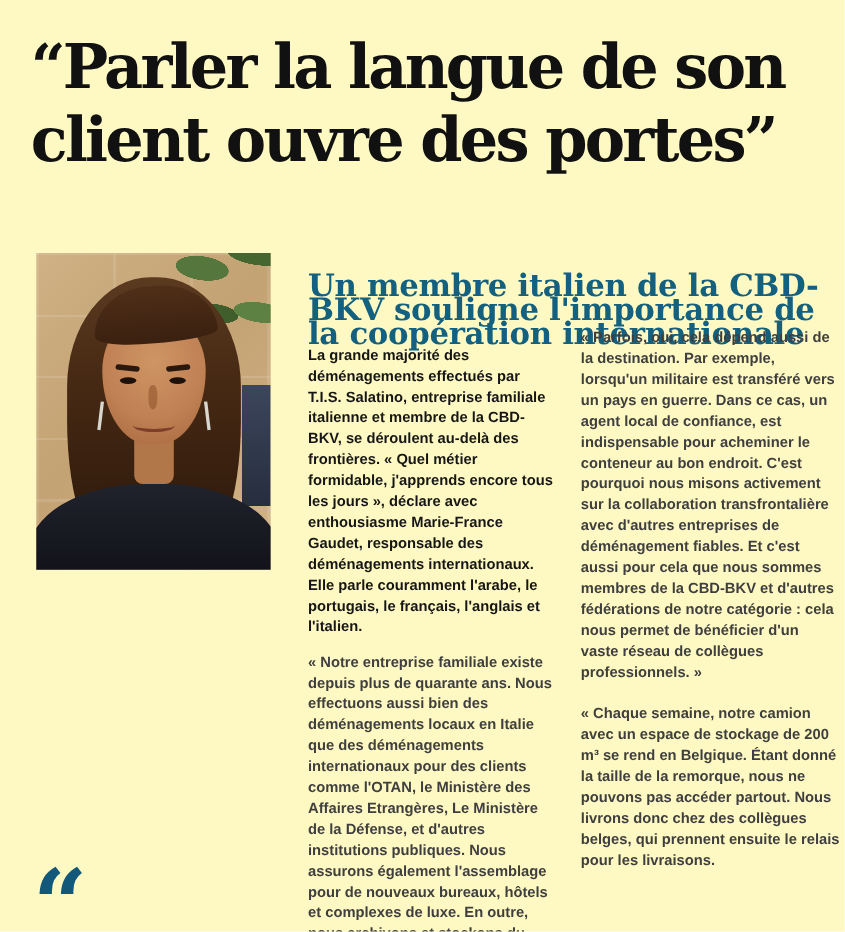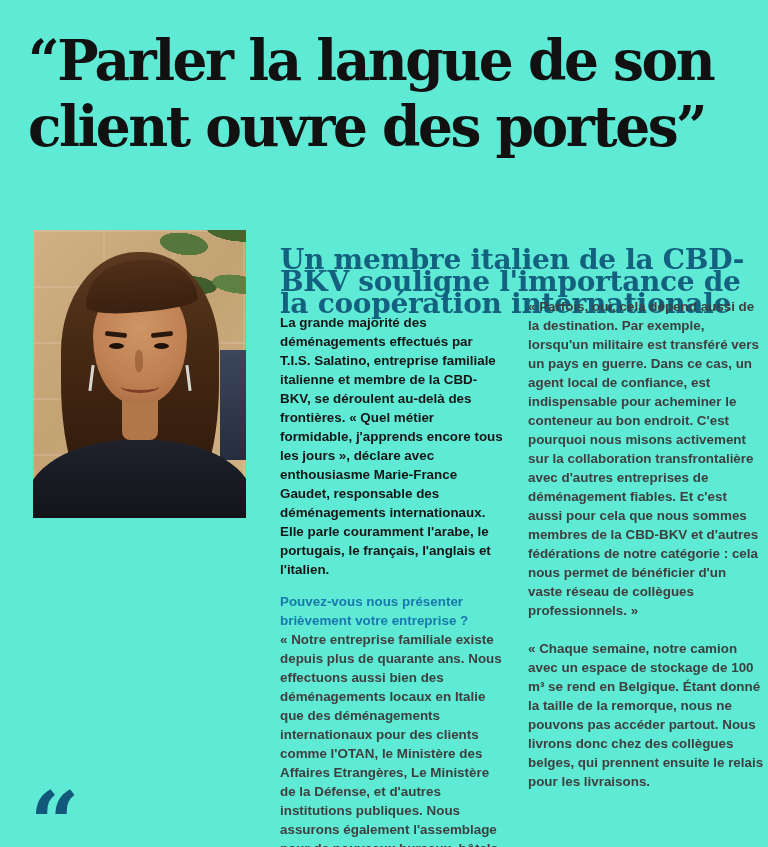--- a/index.html
+++ b/index.html
@@ -1,17 +1,17 @@
 <!DOCTYPE html>
 <html><head>
 <meta charset="utf-8">
 <style>
   html,body{margin:0;padding:0;background:#ffffff;}
   .page{
-    position:relative;width:768px;height:847px;background:#5eead4;overflow:hidden;
+    position:relative;width:768px;height:847px;background:#fef9c3;overflow:hidden;
     font-family:"Liberation Sans",sans-serif;
   }
   
   .headline{
     position:absolute;left:28px;top:-10px;width:710px;
     font-family:"DejaVu Serif",serif;font-weight:bold;
     font-size:55px;line-height:65px;letter-spacing:-2.5px;color:#111111;
     transform:scaleY(1.02);transform-origin:top left;
   }
   
@@ -114,24 +114,23 @@
     <div class="smile"></div>
     <div class="earring l"></div>
     <div class="earring r"></div>
     <div class="torso"></div>
   </div>
 
   <h2 class="subtitle">Un membre italien de la CBD-BKV souligne l'importance de la coopération internationale</h2>
 
   <div class="col col-left">
     <p class="intro">La grande majorité des déménagements effectués par T.I.S. Salatino, entreprise familiale italienne et membre de la CBD-BKV, se déroulent au-delà des frontières. « Quel métier formidable, j'apprends encore tous les jours », déclare avec enthousiasme Marie-France Gaudet, responsable des déménagements internationaux. Elle parle couramment l'arabe, le portugais, le français, l'anglais et l'italien.</p>
-    <p class="question">Pouvez-vous nous présenter brièvement votre entreprise ?</p>
     <p class="answer">« Notre entreprise familiale existe depuis plus de quarante ans. Nous effectuons aussi bien des déménagements locaux en Italie que des déménagements internationaux pour des clients comme l'OTAN, le Ministère des Affaires Etrangères, Le Ministère de la Défense, et d'autres institutions publiques. Nous assurons également l'assemblage pour de nouveaux bureaux, hôtels et complexes de luxe. En outre, nous archivons et stockons du mobilier et des biens pour nos clients. »</p>
   </div>
 
   <div class="col col-right">
     <p class="answer">« Parfois, oui, cela dépend aussi de la destination. Par exemple, lorsqu'un militaire est transféré vers un pays en guerre. Dans ce cas, un agent local de confiance, est indispensable pour acheminer le conteneur au bon endroit. C'est pourquoi nous misons activement sur la collaboration transfrontalière avec d'autres entreprises de déménagement fiables. Et c'est aussi pour cela que nous sommes membres de la CBD-BKV et d'autres fédérations de notre catégorie : cela nous permet de bénéficier d'un vaste réseau de collègues professionnels. »</p>
-    <p class="answer">« Chaque semaine, notre camion avec un espace de stockage de 100 m³ se rend en Belgique. Étant donné la taille de la remorque, nous ne pouvons pas accéder partout. Nous livrons donc chez des collègues belges, qui prennent ensuite le relais pour les livraisons.</p>
+    <p class="answer">« Chaque semaine, notre camion avec un espace de stockage de 200 m³ se rend en Belgique. Étant donné la taille de la remorque, nous ne pouvons pas accéder partout. Nous livrons donc chez des collègues belges, qui prennent ensuite le relais pour les livraisons.</p>
   </div>
 
   <div class="big-quote">“</div>
 
 </div>
 
 </body></html>

